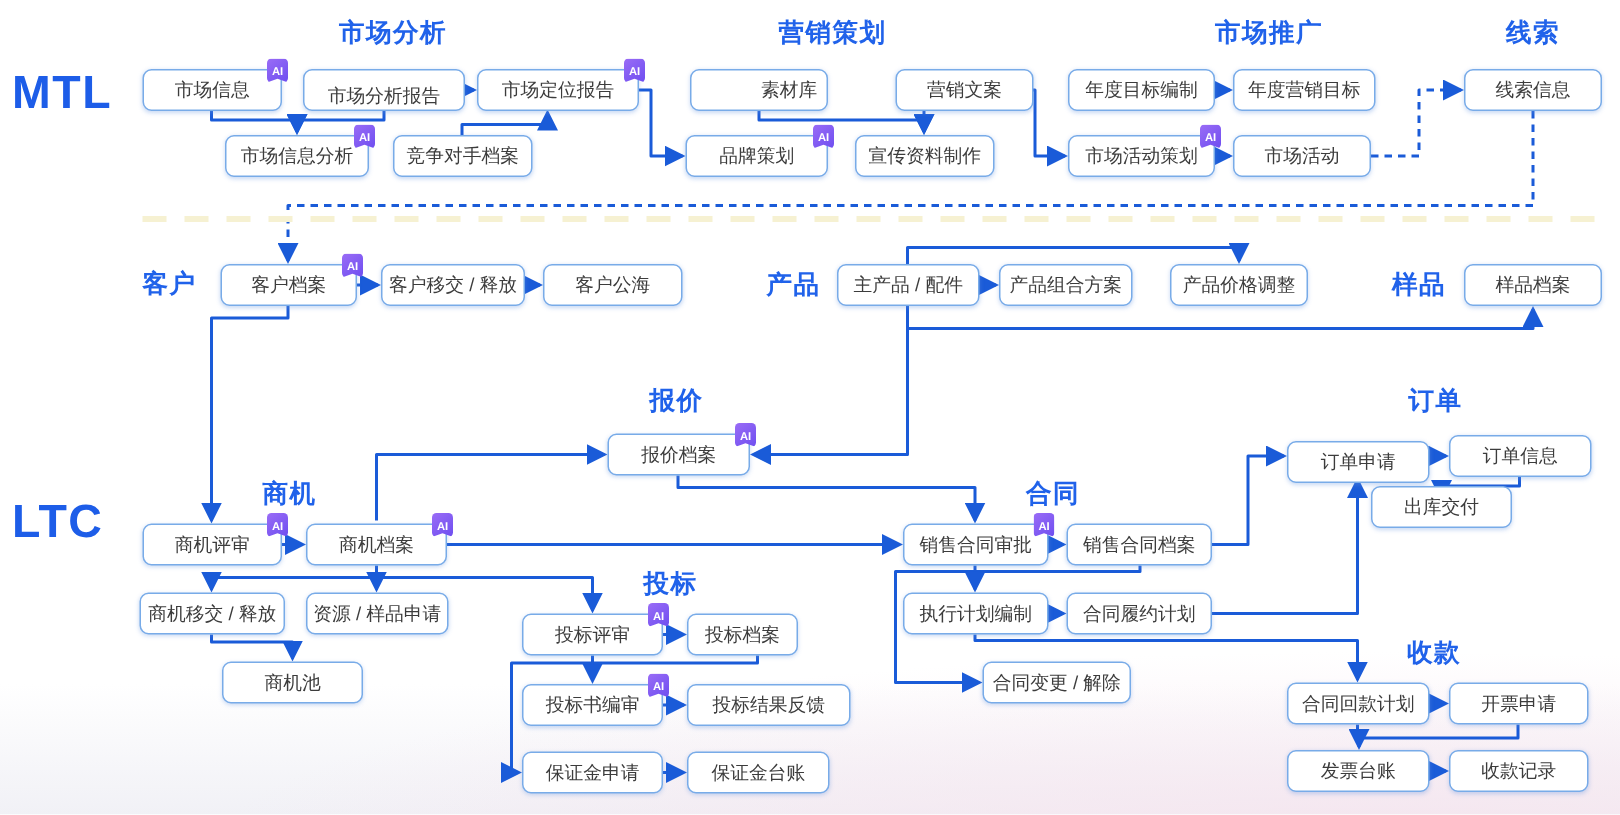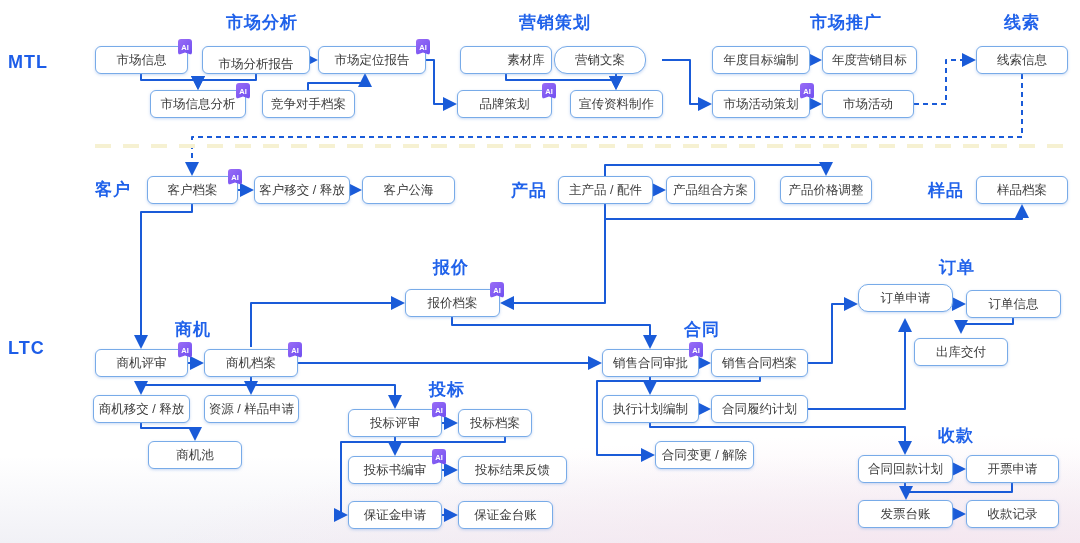--- a/index.html
+++ b/index.html
@@ -33,21 +33,21 @@
     border-radius:3px;
     clip-path:polygon(0 0,100% 0,100% 100%,50% 84%,0 100%);
   }
   .header{
     position:absolute;transform:translate(-50%,-50%);
     color:#2062ea;font-weight:bold;font-size:17px;
     white-space:nowrap;letter-spacing:1px;
   }
   .lane{
     position:absolute;transform:translateY(-50%);
-    color:#1d5de8;font-weight:bold;font-size:18px;
+    color:#1d5de8;font-weight:bold;font-size:31px;
     white-space:nowrap;letter-spacing:1px;
   }
 </style>
 </head>
 <body>
 
 <div id="stage">
   <svg id="edge-layer" viewBox="0 0 1080 543" xmlns="http://www.w3.org/2000/svg">
       <defs>
         <marker id="arrow" markerWidth="7" markerHeight="7" refX="6" refY="3.5" orient="auto">
@@ -123,21 +123,21 @@
     <div class="box" style="left: 202px; top: 46px; width: 108px; height: 28px; align-items: flex-end;">
       <span>市场分析报告</span>
     </div>
     <div class="box" style="left: 318px; top: 46px; width: 108px; height: 28px;">
       <span>市场定位报告</span>
       <div class="ai-badge">AI</div>
     </div>
     <div class="box" style="left: 460px; top: 46px; width: 92px; height: 28px; padding-left: 40px;">
       <span>素材库</span>
     </div>
-    <div class="box" style="left: 554px; top: 46px; width: 92px; height: 28px; border-radius: 13px;">
+    <div class="box" style="left: 597px; top: 46px; width: 92px; height: 28px;">
       <span>营销文案</span>
     </div>
     <div class="box" style="left: 712px; top: 46px; width: 98px; height: 28px;">
       <span>年度目标编制</span>
     </div>
     <div class="box" style="left: 822px; top: 46px; width: 95px; height: 28px;">
       <span>年度营销目标</span>
     </div>
     <div class="box" style="left: 976px; top: 46px; width: 92px; height: 28px;">
       <span>线索信息</span>
@@ -235,27 +235,27 @@
     </div>
     <div class="box" style="left: 602px; top: 395px; width: 97px; height: 28px;">
       <span>执行计划编制</span>
     </div>
     <div class="box" style="left: 711px; top: 395px; width: 97px; height: 28px;">
       <span>合同履约计划</span>
     </div>
     <div class="box" style="left: 655px; top: 441px; width: 99px; height: 28px;">
       <span>合同变更 / 解除</span>
     </div>
-    <div class="box" style="left: 858px; top: 284px; width: 95px; height: 28px; border-radius: 10px;">
+    <div class="box" style="left: 858px; top: 294px; width: 95px; height: 28px;">
       <span>订单申请</span>
     </div>
     <div class="box" style="left: 966px; top: 290px; width: 95px; height: 28px;">
       <span>订单信息</span>
     </div>
-    <div class="box" style="left: 914px; top: 338px; width: 94px; height: 28px;">
+    <div class="box" style="left: 914px; top: 324px; width: 94px; height: 28px;">
       <span>出库交付</span>
     </div>
     <div class="box" style="left: 858px; top: 455px; width: 95px; height: 28px;">
       <span>合同回款计划</span>
     </div>
     <div class="box" style="left: 966px; top: 455px; width: 93px; height: 28px;">
       <span>开票申请</span>
     </div>
     <div class="box" style="left: 858px; top: 500px; width: 95px; height: 28px; align-items: center;">
       <span>发票台账</span>

